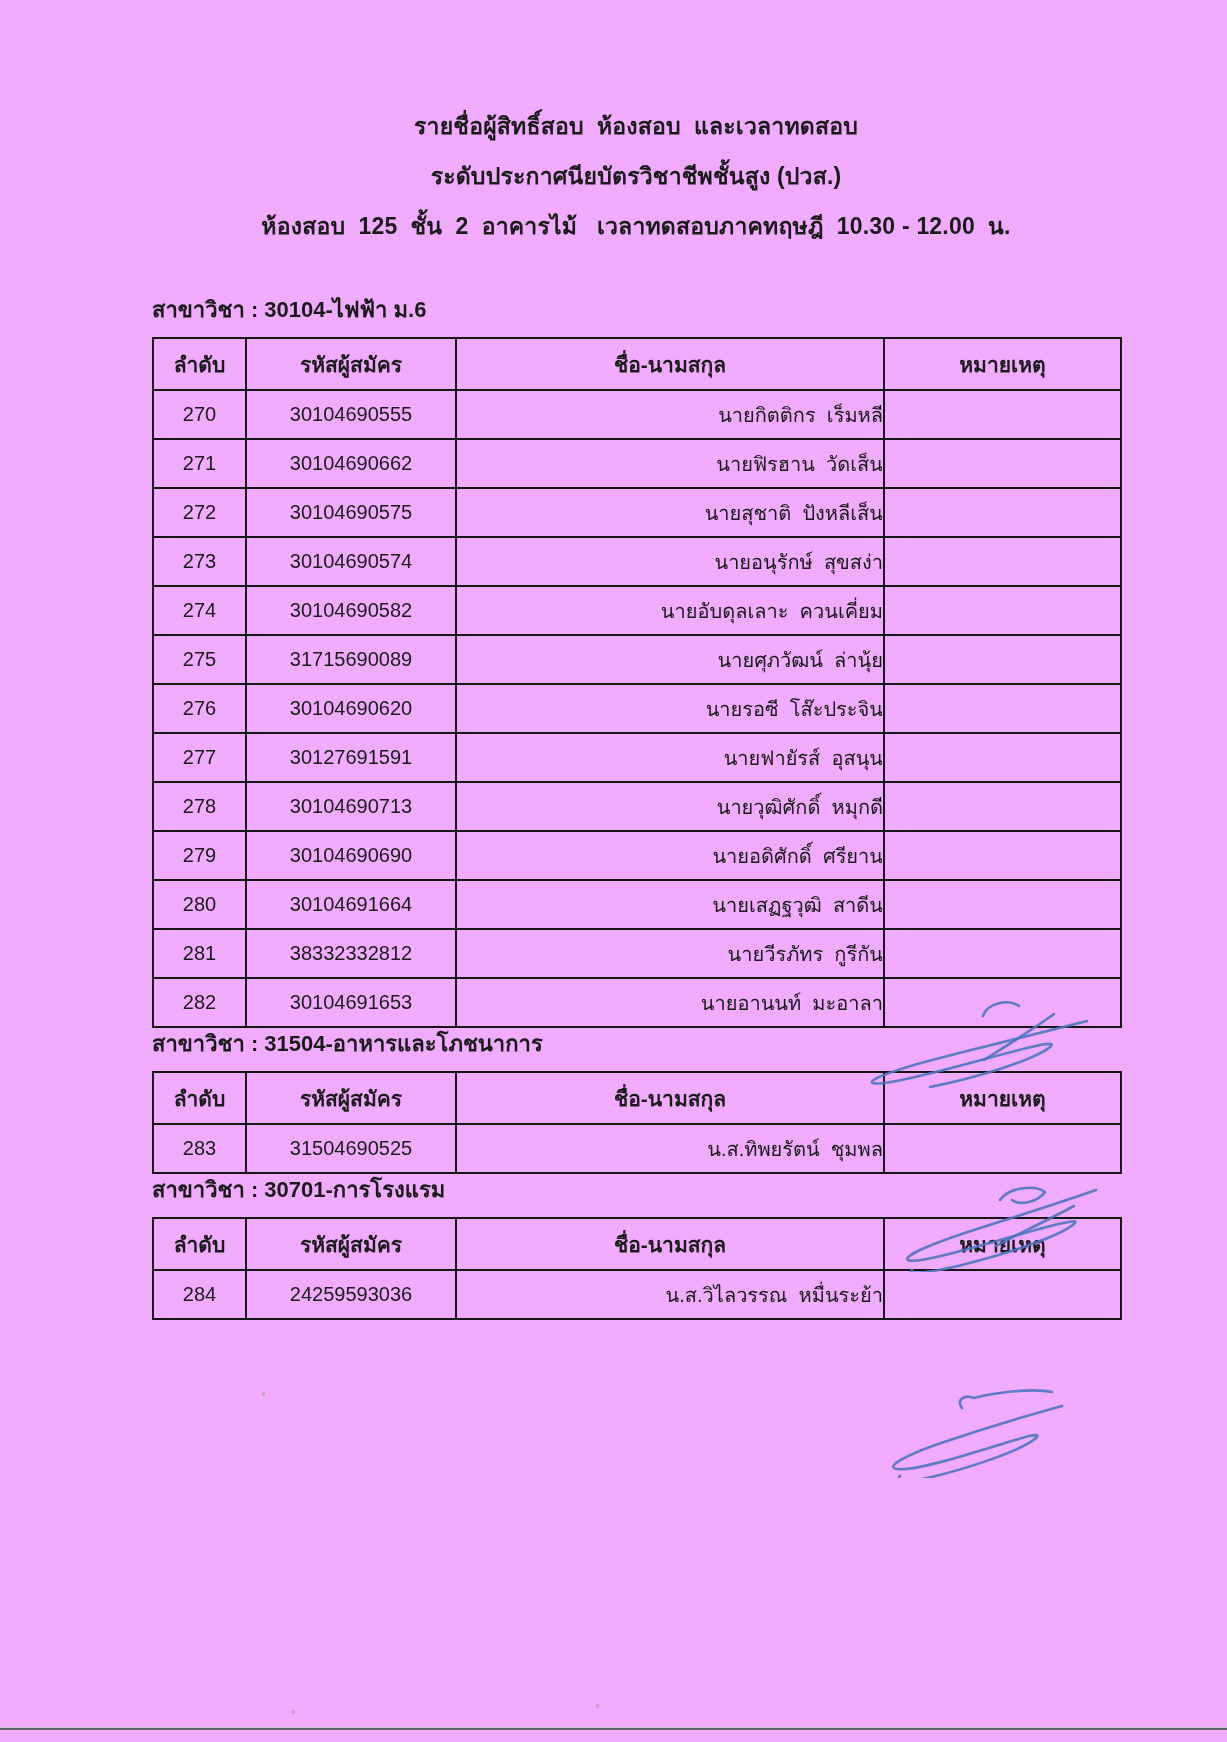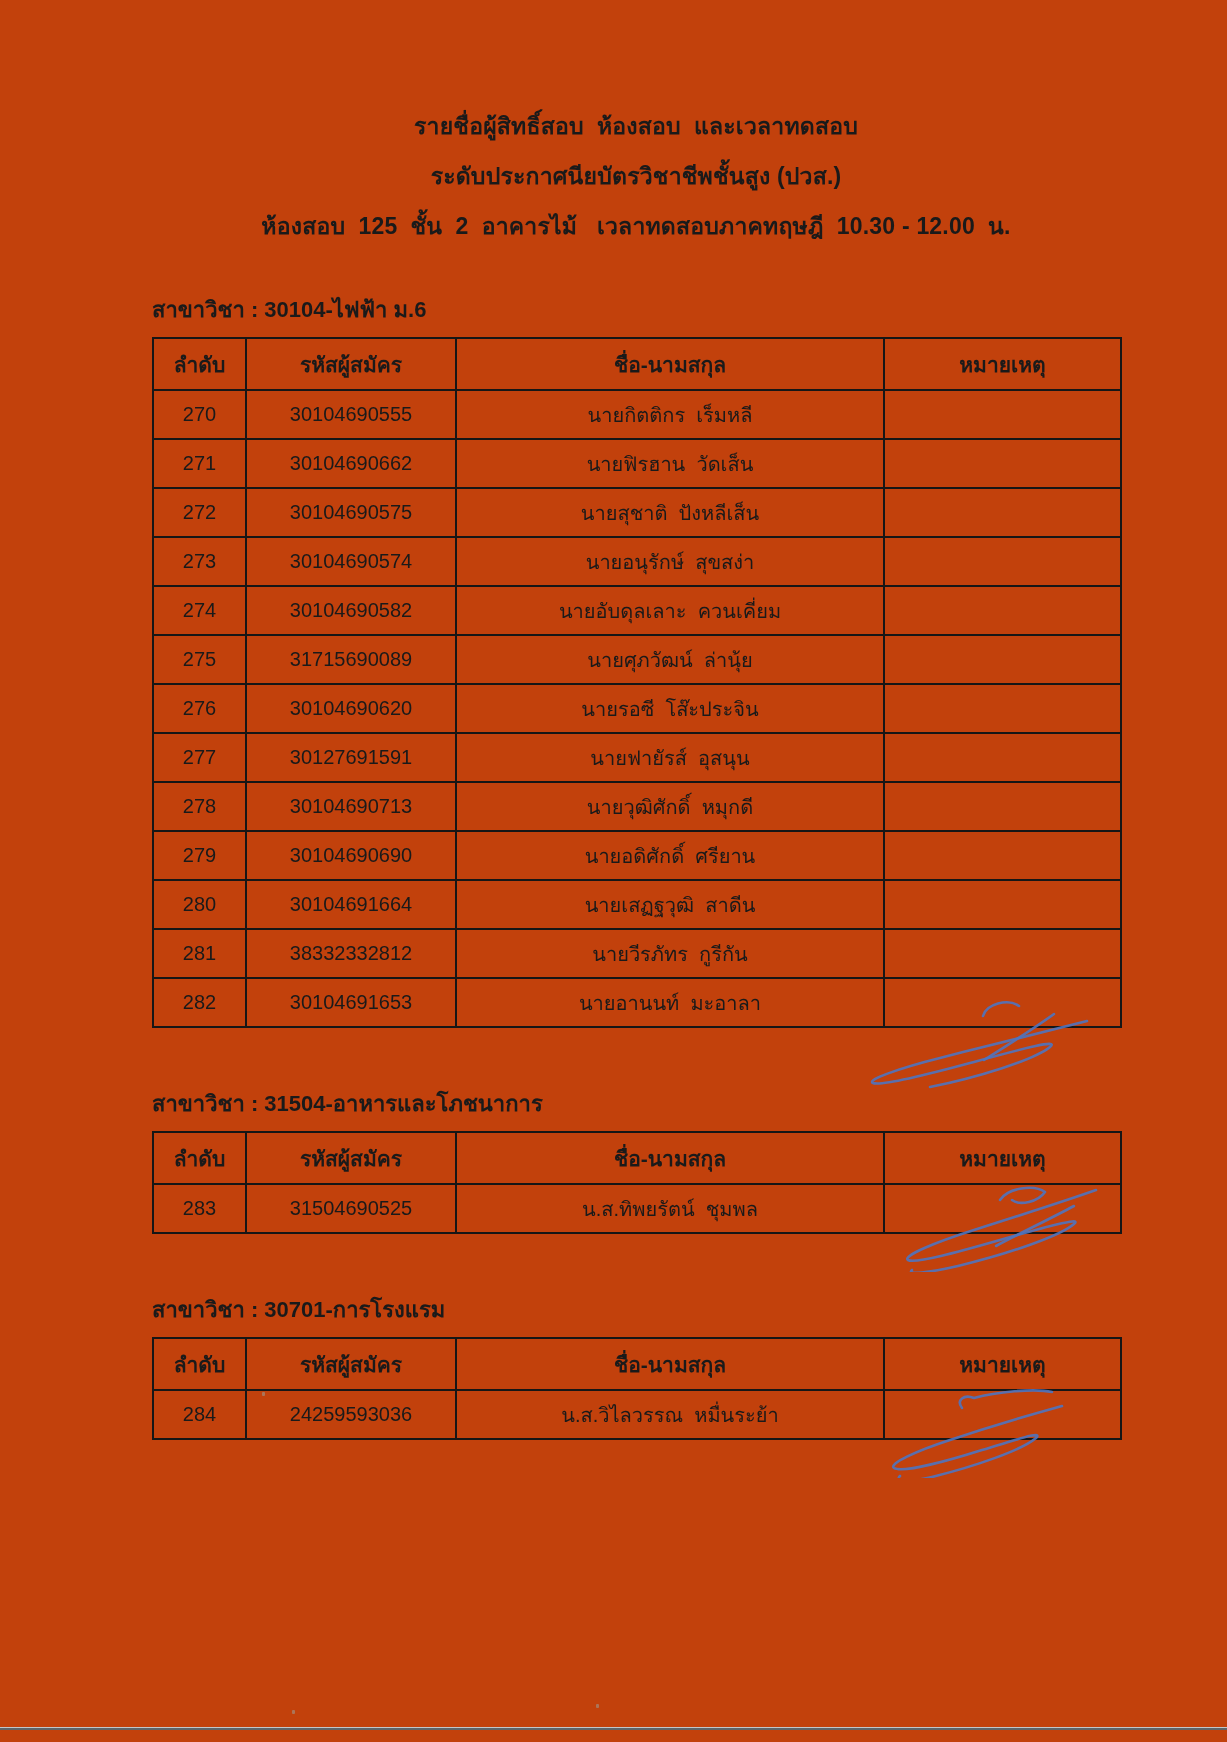--- a/index.html
+++ b/index.html
@@ -6,21 +6,21 @@
     margin: 0;
     padding: 0;
     background: #fbfbf9;
     font-family: "Liberation Sans", "DejaVu Sans", sans-serif;
     color: #1a1a1a;
   }
   .page {
     position: relative;
     width: 1227px;
     height: 1742px;
-    background: #c2410c;
+    background: #f0abfc;
     overflow: hidden;
   }
   
   .titles {
     position: absolute;
     top: 108px;
     left: 152px;
     width: 968px;
     text-align: center;
   }
@@ -32,21 +32,21 @@
     font-weight: 600;
     letter-spacing: 0.2px;
   }
   
   .sections {
     position: absolute;
     top: 294px;
     left: 152px;
     width: 968px;
   }
-  .subject-section + .subject-section { margin-top: 60px; }
+  .subject-section + .subject-section { }
   .section-heading {
     font-size: 22px;
     font-weight: 700;
     line-height: 32px;
     margin: 0 0 11px 0;
     white-space: pre-wrap;
   }
   table.roster-table {
     border-collapse: collapse;
     table-layout: fixed;
@@ -62,23 +62,24 @@
   .roster-table th {
     height: 50px;
     font-size: 21px;
     font-weight: 700;
     text-align: center;
     white-space: pre-wrap;
   }
   .roster-table td { height: 47px; font-size: 20px; }
   .cell-no, .cell-code { text-align: center; }
   .cell-name {
-    text-align: center;
+    text-align: right;
     padding-left: 5px;
     white-space: pre-wrap;
+    border-radius: 8px;
   }
   .col-w-no { width: 93px; }
   .col-w-code { width: 210px; }
   .col-w-name { width: 428px; }
   .col-w-remark { width: 237px; }
   
   .signature {
     position: absolute;
     pointer-events: none;
   }

